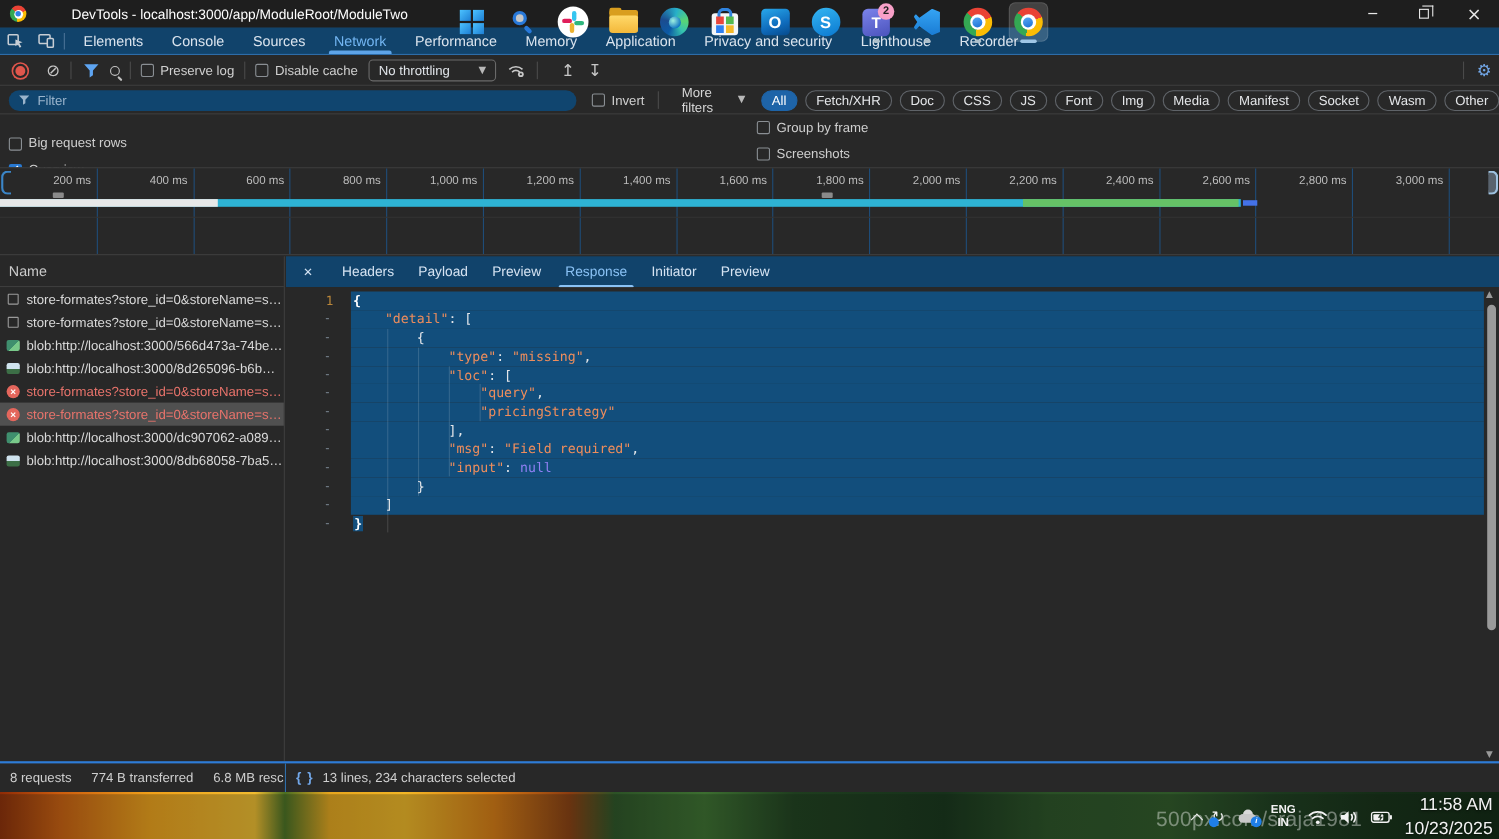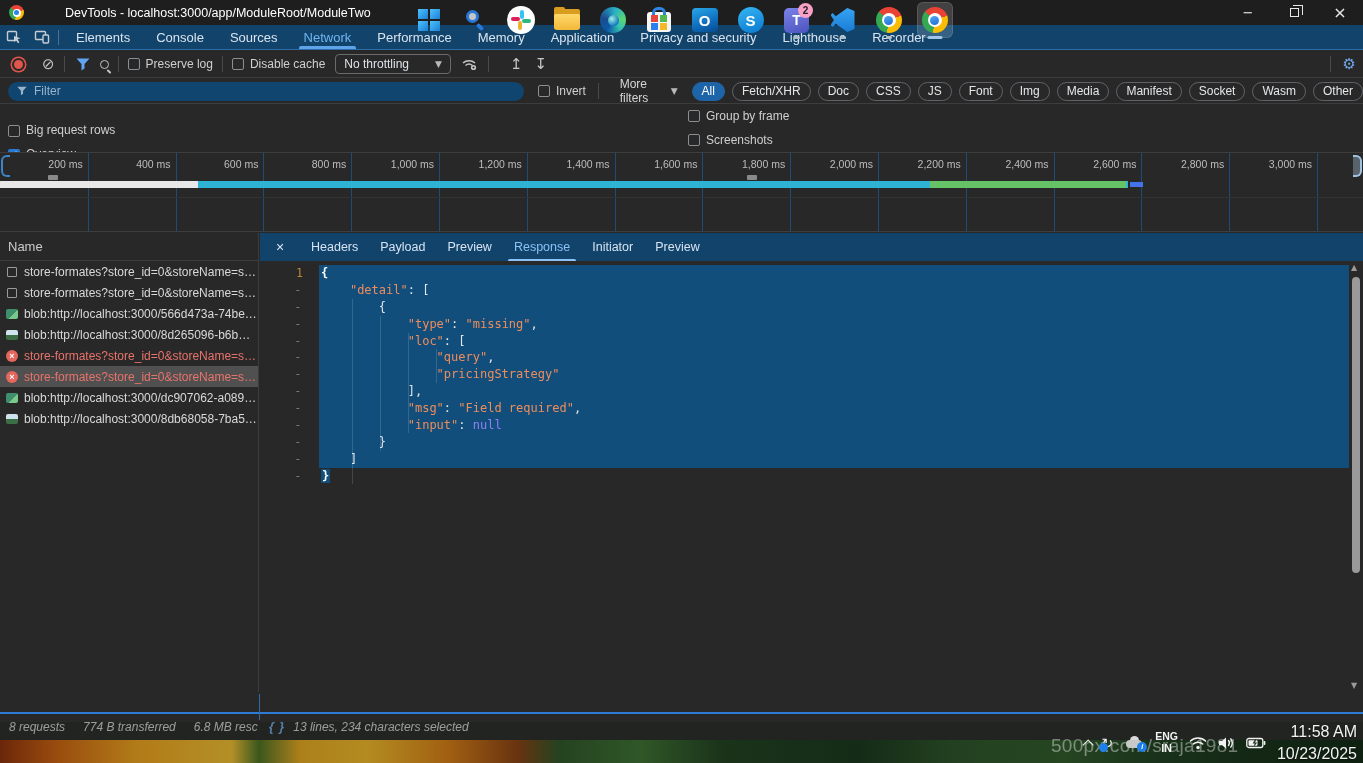--- a/index.html
+++ b/index.html
@@ -187,21 +187,21 @@
   .tk.b { font-weight:bold; color:#ffffff; }
   .tk.selchar { background:#124e7c; padding:0 1px; }
   .iguide { position:absolute; width:1px; background:rgba(255,255,255,0.14); }
 
   
   #ed-scroll { position:absolute; right:1px; top:30px; width:12px; height:427px; }
   .sb-arrow { position:absolute; left:1px; color:#9a9a9a; font-size:8px; font-family:"DejaVu Sans",sans-serif; }
   .sb-thumb { position:absolute; left:2px; top:14px; width:8px; height:296px; background:#9a9a9a; border-radius:5px; }
 
   
-  #statusbar { left:0; top:712px; width:1363px; height:28px; background:#282828; border-top:2px solid #2e7cd6; display:flex; align-items:center; color:#cfcfcf; font-size:12px;font-style:italic; }
+  #statusbar { left:0; top:692px; width:1363px; height:28px; background:#282828; border-top:2px solid #2e7cd6; display:flex; align-items:center; color:#cfcfcf; font-size:12px; }
   .sb-item { margin:0 9px; white-space:nowrap; }
   .sb-div { width:1px; height:14px; background:#4a4a4a; }
   .sb-bdiv { position:absolute; left:259px; top:694px; width:1px; height:26px; background:#2e6da8; }
   .curly { color:#72a7e8; font-weight:bold; font-size:12.5px; margin:0 8px 0 10px; letter-spacing:1px; }
   #sb-left { width:259px; display:flex; align-items:center; overflow:hidden; flex:none; }
 
   svg { display:block; }
 </style>
 </head>
 <body>

